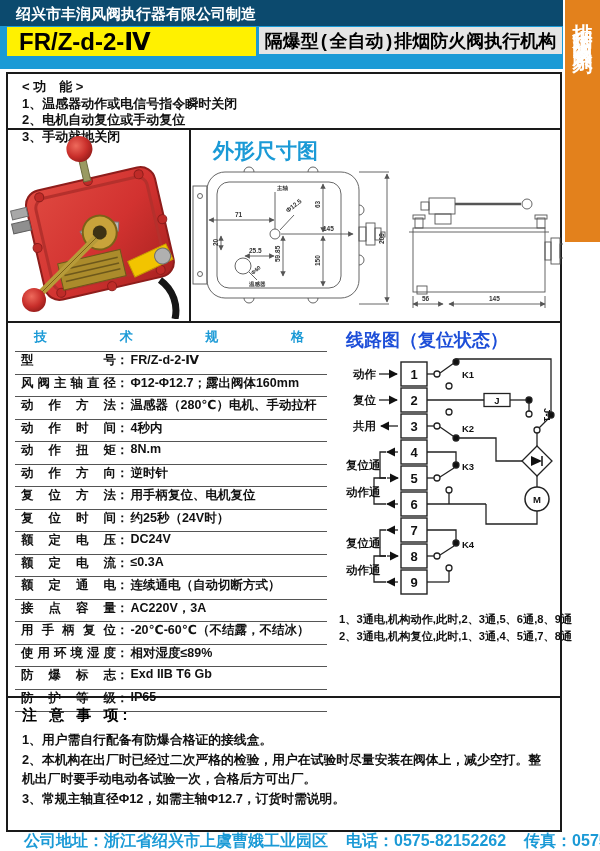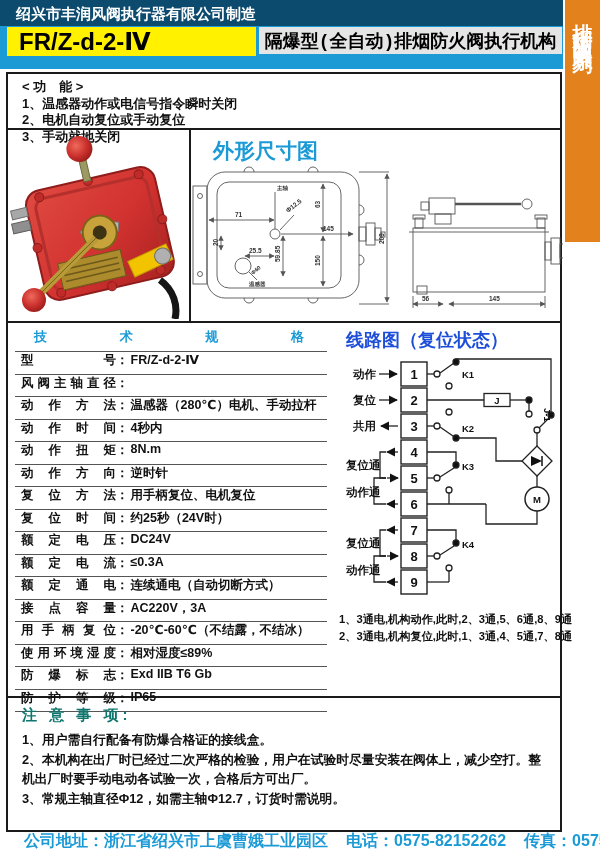--- a/index.html
+++ b/index.html
@@ -35,21 +35,21 @@
   .spec-row{display:flex;height:21.5px;border-bottom:1.5px solid #555;
     font-size:12.5px;font-weight:bold;}
   .spec-label{width:95px;margin-left:6px;text-align:justify;text-align-last:justify;white-space:nowrap;}
   .spec-colon{margin:0 2px 0 0;}
   .spec-value{white-space:nowrap;}
   .circuit-col{flex:1;position:relative;}
   .circuit-title{position:absolute;top:5px;left:12px;color:#1d4ed8;font-size:18px;font-weight:bold;}
   svg.circuit{position:absolute;top:33px;left:12px;}
   .circuit-notes{position:absolute;top:288px;left:5px;font-size:11.2px;font-weight:bold;line-height:17px;white-space:nowrap;}
   .sec-notice{padding:8px 12px 0 14px;box-sizing:border-box;}
-  .notice-title{color:#0f766e;font-size:15px;font-weight:bold;letter-spacing:4px;margin-bottom:5px;}
+  .notice-title{color:#000000;font-size:15px;font-weight:bold;letter-spacing:4px;margin-bottom:5px;}
   .notice-items{font-size:12.8px;font-weight:bold;line-height:19.5px;}
   .footer{position:absolute;left:0;top:831px;width:600px;height:20px;display:flex;gap:18px;
     padding-left:24px;box-sizing:border-box;color:#1b9ad6;font-size:16px;font-weight:bold;align-items:center;white-space:nowrap;}
   .dimtext{font-size:6.5px;fill:#333;font-weight:bold;}
   .dimtext-s{font-size:5.5px;fill:#333;}
   .ckt-label{font-size:11.5px;font-weight:bold;fill:#111;}
   .ckt-small{font-size:9.5px;font-weight:bold;fill:#111;}
   .ckt-num{font-size:13px;font-weight:bold;fill:#111;}
 </style>
 </head>
@@ -214,20 +214,21 @@
       <div class="spec-rows">
 
       <div class="spec-row">
           <span class="spec-label">型号</span>
           <span class="spec-colon">：</span>
           <span class="spec-value">FR/Z-d-2-Ⅳ</span>
         </div>
           <div class="spec-row">
           <span class="spec-label">风阀主轴直径</span>
           <span class="spec-colon">：</span>
+          <span class="spec-value">Φ12-Φ12.7；露出阀体160mm</span>
         </div>
           <div class="spec-row">
           <span class="spec-label">动作方法</span>
           <span class="spec-colon">：</span>
           <span class="spec-value">温感器（280℃）电机、手动拉杆</span>
         </div>
           <div class="spec-row">
           <span class="spec-label">动作时间</span>
           <span class="spec-colon">：</span>
           <span class="spec-value">4秒内</span>

